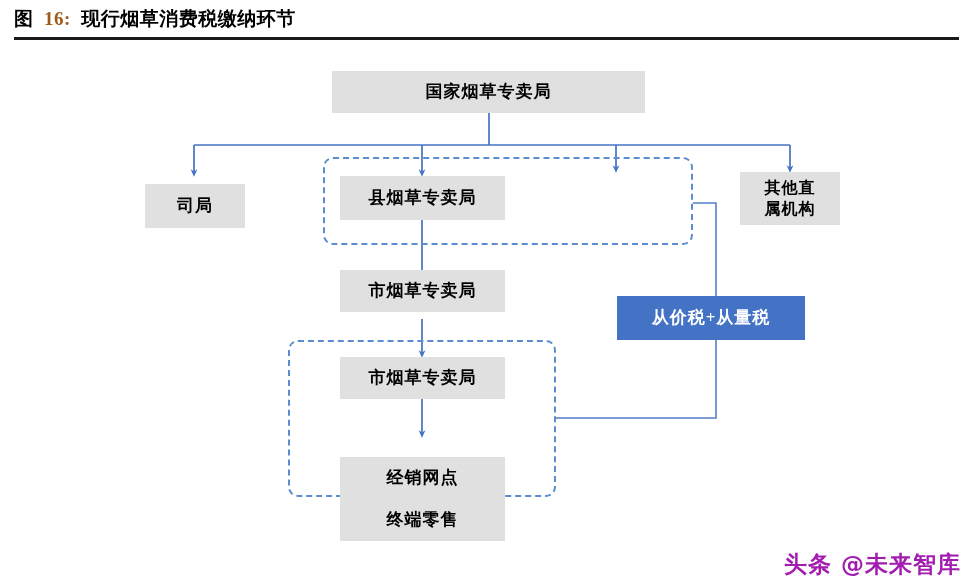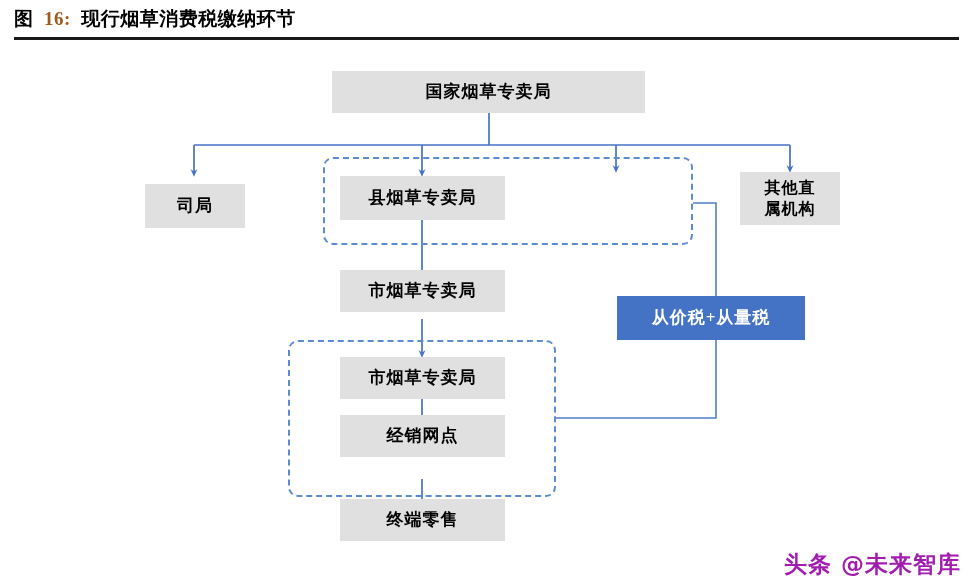--- a/index.html
+++ b/index.html
@@ -174,20 +174,20 @@
 
     <div class="node two-line" style="left:740px; top:128px; width:100px; height:53px;">其他直
 属机构</div>
 
     <div class="node" style="left:340px; top:226px; width:165px; height:42px;">市烟草专卖局</div>
 
     <div class="node accent" style="left:617px; top:252px; width:188px; height:44px;">从价税+从量税</div>
 
     <div class="node" style="left:340px; top:313px; width:165px; height:42px;">市烟草专卖局</div>
 
-    <div class="node" style="left:340px; top:371px; width:165px; height:42px;">经销网点</div>
+    <div class="node" style="left:340px; top:413px; width:165px; height:42px;">经销网点</div>
 
     <div class="node" style="left:340px; top:455px; width:165px; height:42px;">终端零售</div>
 
     <div class="watermark">头条 @未来智库</div>
   </div>
 
 </div>
 
 </body></html>

